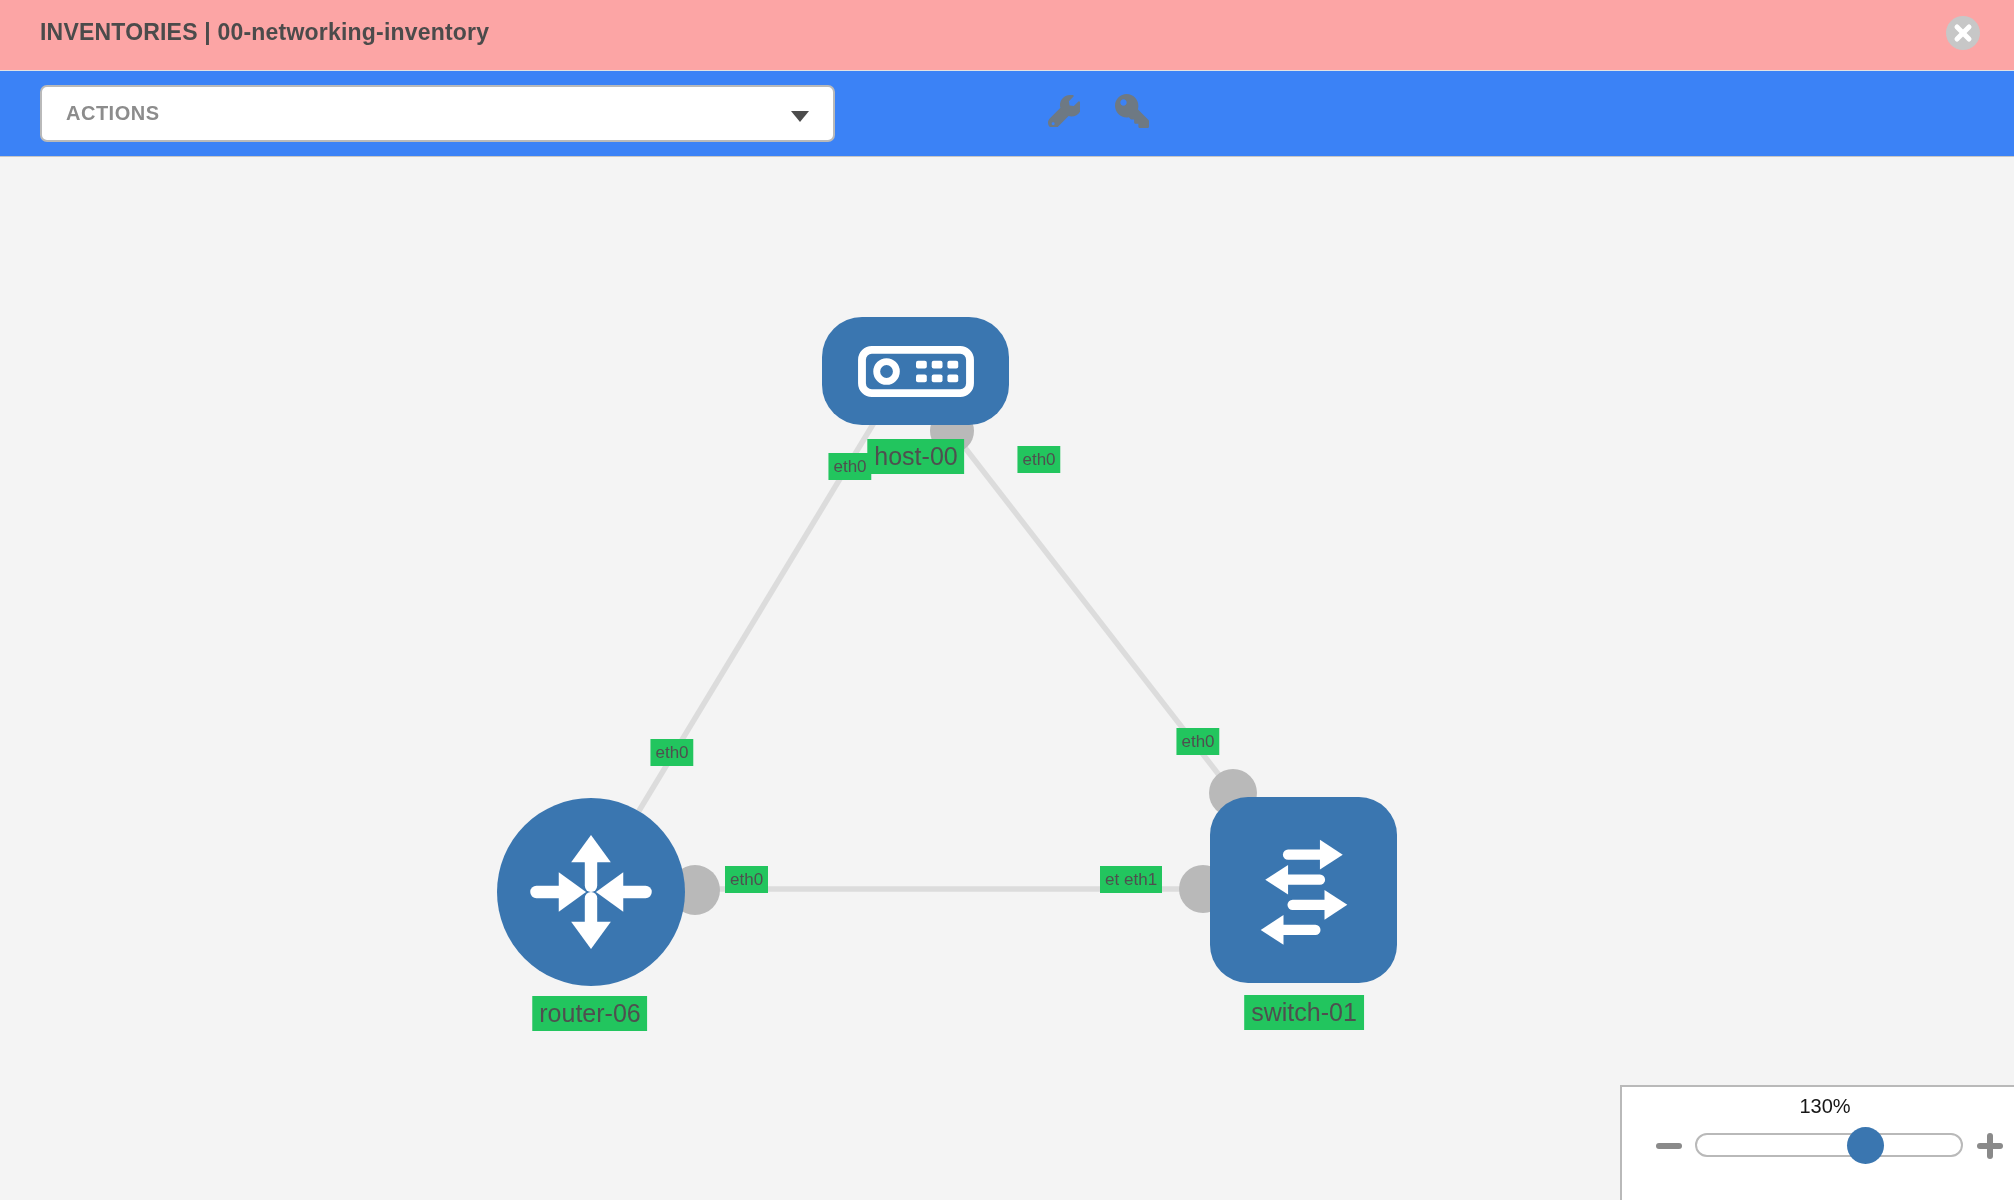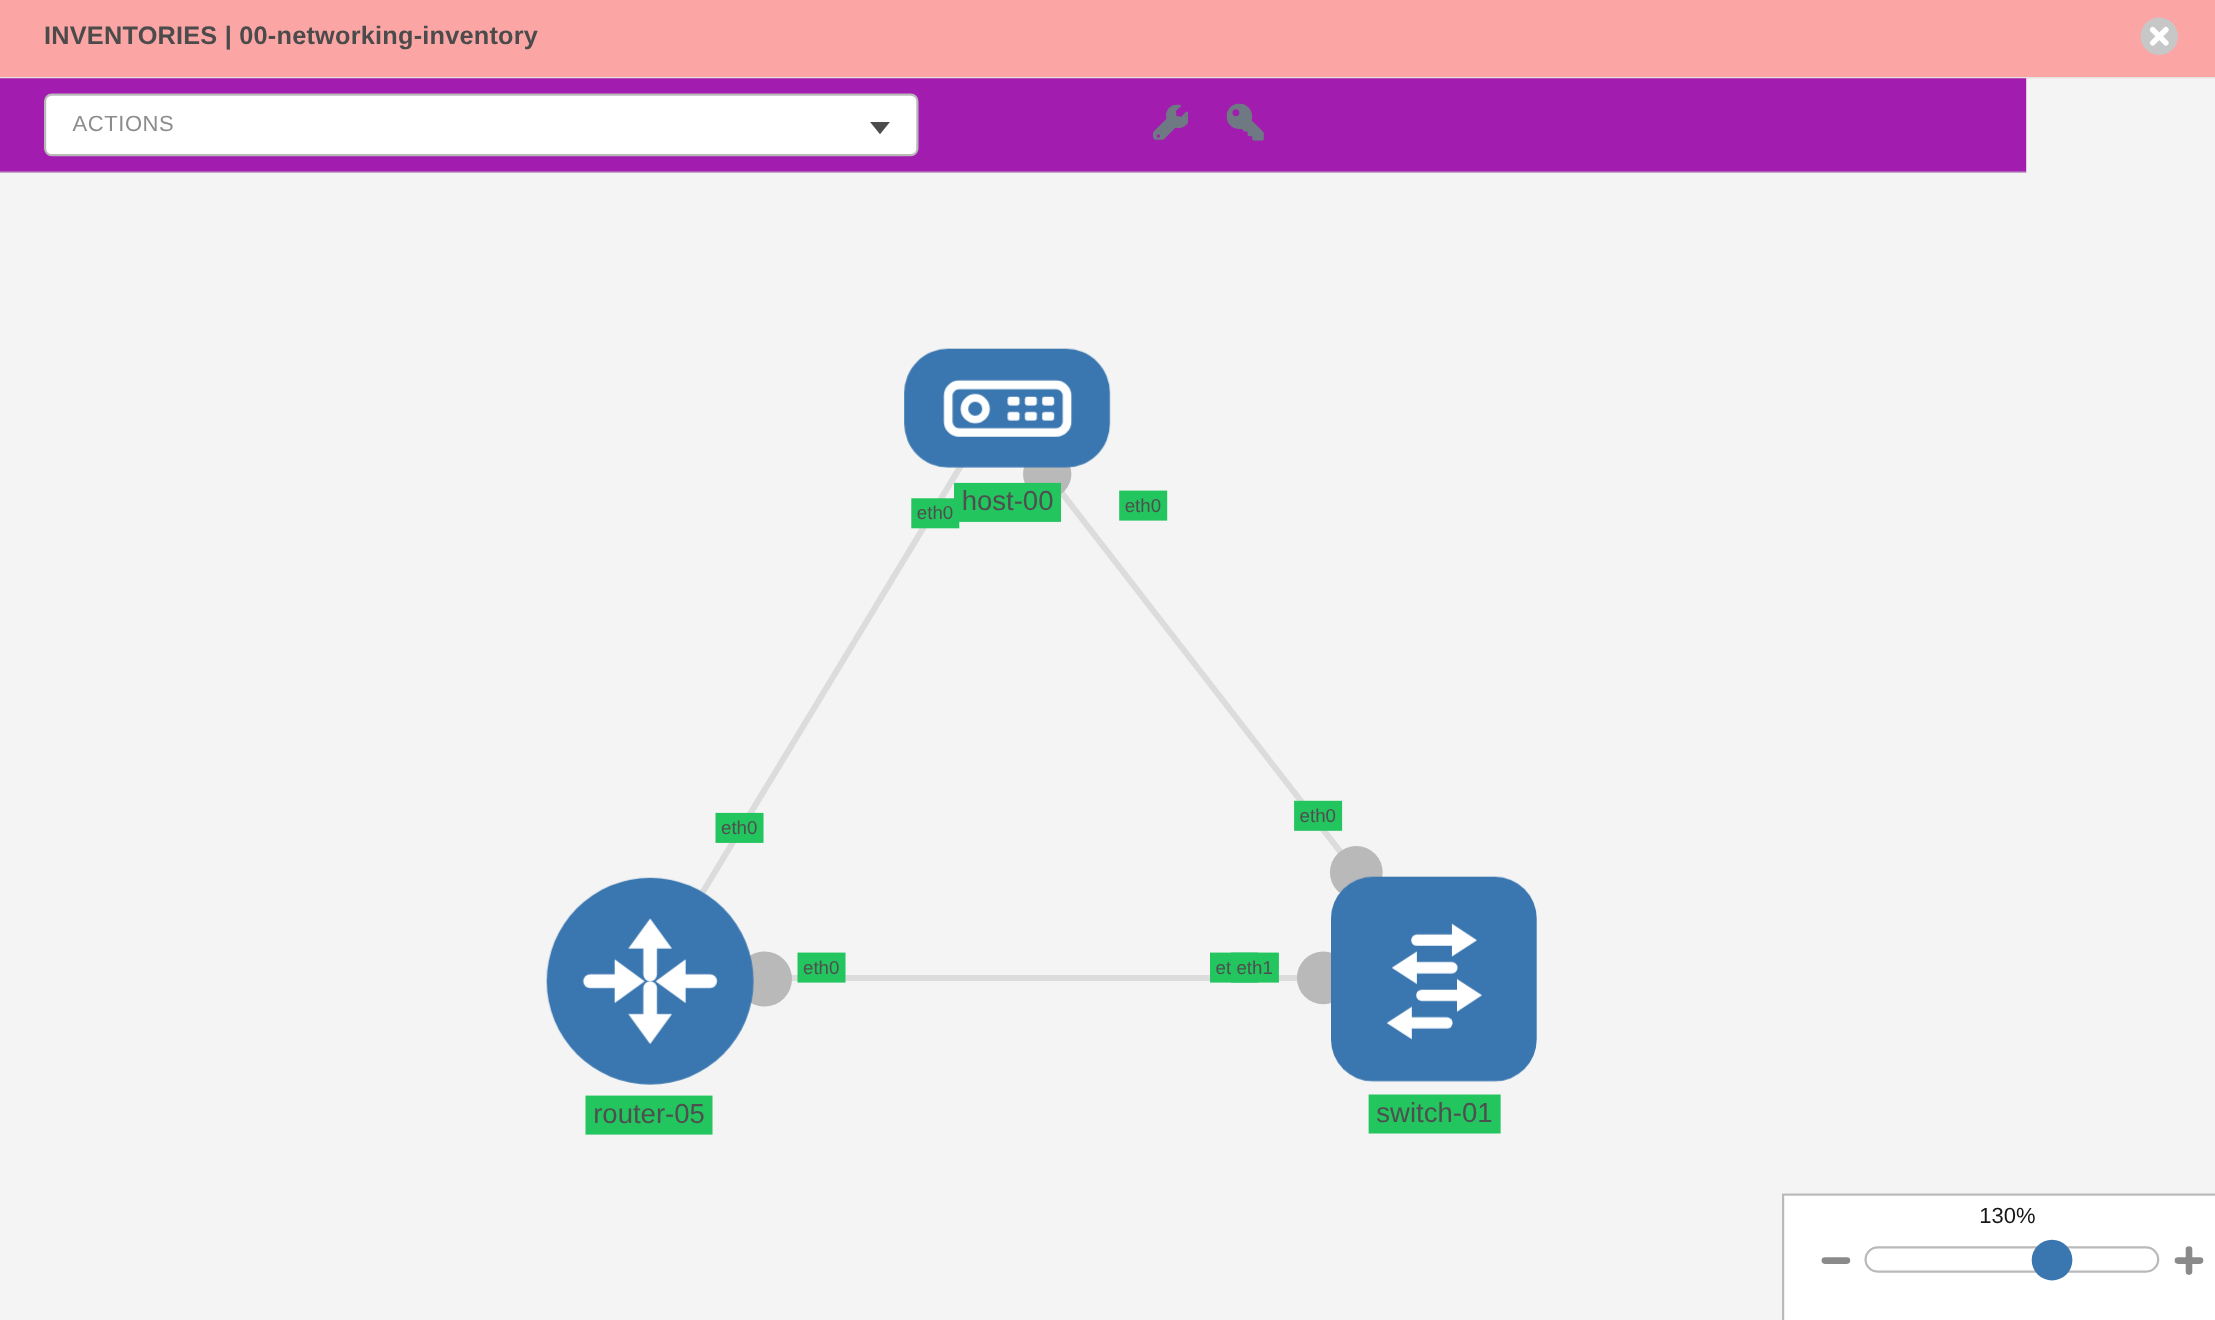--- a/index.html
+++ b/index.html
@@ -9,22 +9,22 @@
   
   .header { position:absolute; left:0; top:0; width:2014px; height:71px;
             background:#fca5a5; border-bottom:1px solid #e2e2e2; z-index:30; }
   .page-title { position:absolute; left:40px; top:19px; font-size:23px; font-weight:700;
                 color:#4b4b4b; letter-spacing:.2px; }
   .close-btn { position:absolute; left:1946px; top:16px; width:34px; height:34px;
                border-radius:50%; background:#c7c7c7; display:flex; align-items:center;
                justify-content:center; cursor:pointer; }
 
   
-  .toolbar { position:absolute; left:0; top:71px; width:1842px; height:86px;
-             background:#a21caf; border-bottom:1px solid #c6c6c6; z-index:29; }
+  .toolbar { position:absolute; left:0; top:71px; width:2014px; height:86px;
+             background:#3b82f6; border-bottom:1px solid #c6c6c6; z-index:29;font-weight:bold; }
   .dropdown { position:absolute; top:14px; height:57px; background:#ffffff;
               border:2px solid #b9b9b9; border-radius:7px; display:flex;
               align-items:center; padding:0 24px; cursor:pointer; }
   .dropdown-actions { left:40px;  width:795px; }
   .dropdown-search  { left:1183px; width:790px; }
   .dropdown .lbl { font-size:20px; color:#8c8c8c; letter-spacing:.5px; }
   .caret { position:absolute; right:24px; top:24px; width:0; height:0;
            border-left:9px solid transparent; border-right:9px solid transparent;
            border-top:11px solid #4c4c4c; }
   .tool-ico { position:absolute; width:36px; height:36px; cursor:pointer;
@@ -152,21 +152,21 @@
           <polygon points="16,41 36,28 36,54" stroke="none"></polygon>
         <line x1="40" y1="63" x2="70" y2="63"></line>
           <polygon points="88,63 68,50 68,76" stroke="none"></polygon>
         <line x1="60" y1="85" x2="30" y2="85"></line>
           <polygon points="12,85 32,72 32,98" stroke="none"></polygon>
       </g>
     </svg>
   </div>
 
   <div class="chip chip-node" style="position:fixed; left:916px;  top:439px;">host-00</div>
-  <div class="chip chip-node" style="position:fixed; left:590px;  top:996px;">router-05</div>
+  <div class="chip chip-node" style="position:fixed; left:590px;  top:996px;">router-06</div>
   <div class="chip chip-node" style="position:fixed; left:1304px; top:995px;">switch-01</div>
 
   <div class="chip chip-if ctr" style="position:fixed; left:850px;  top:453px;">eth0</div>
   <div class="chip chip-if ctr" style="position:fixed; left:1039px; top:446px;">eth0</div>
   <div class="chip chip-if ctr" style="position:fixed; left:672px;  top:739px;">eth0</div>
   <div class="chip chip-if ctr" style="position:fixed; left:1198px; top:728px;">eth0</div>
   <div class="chip chip-if" style="position:fixed; left:725px; top:866px;">eth0</div>
   <div class="chip chip-if" style="position:fixed; left:1100px; top:866px; z-index:10;">eth0</div>
   <div class="chip chip-if" style="position:fixed; left:1119px; top:866px; z-index:11;">eth1</div>
 </div>

